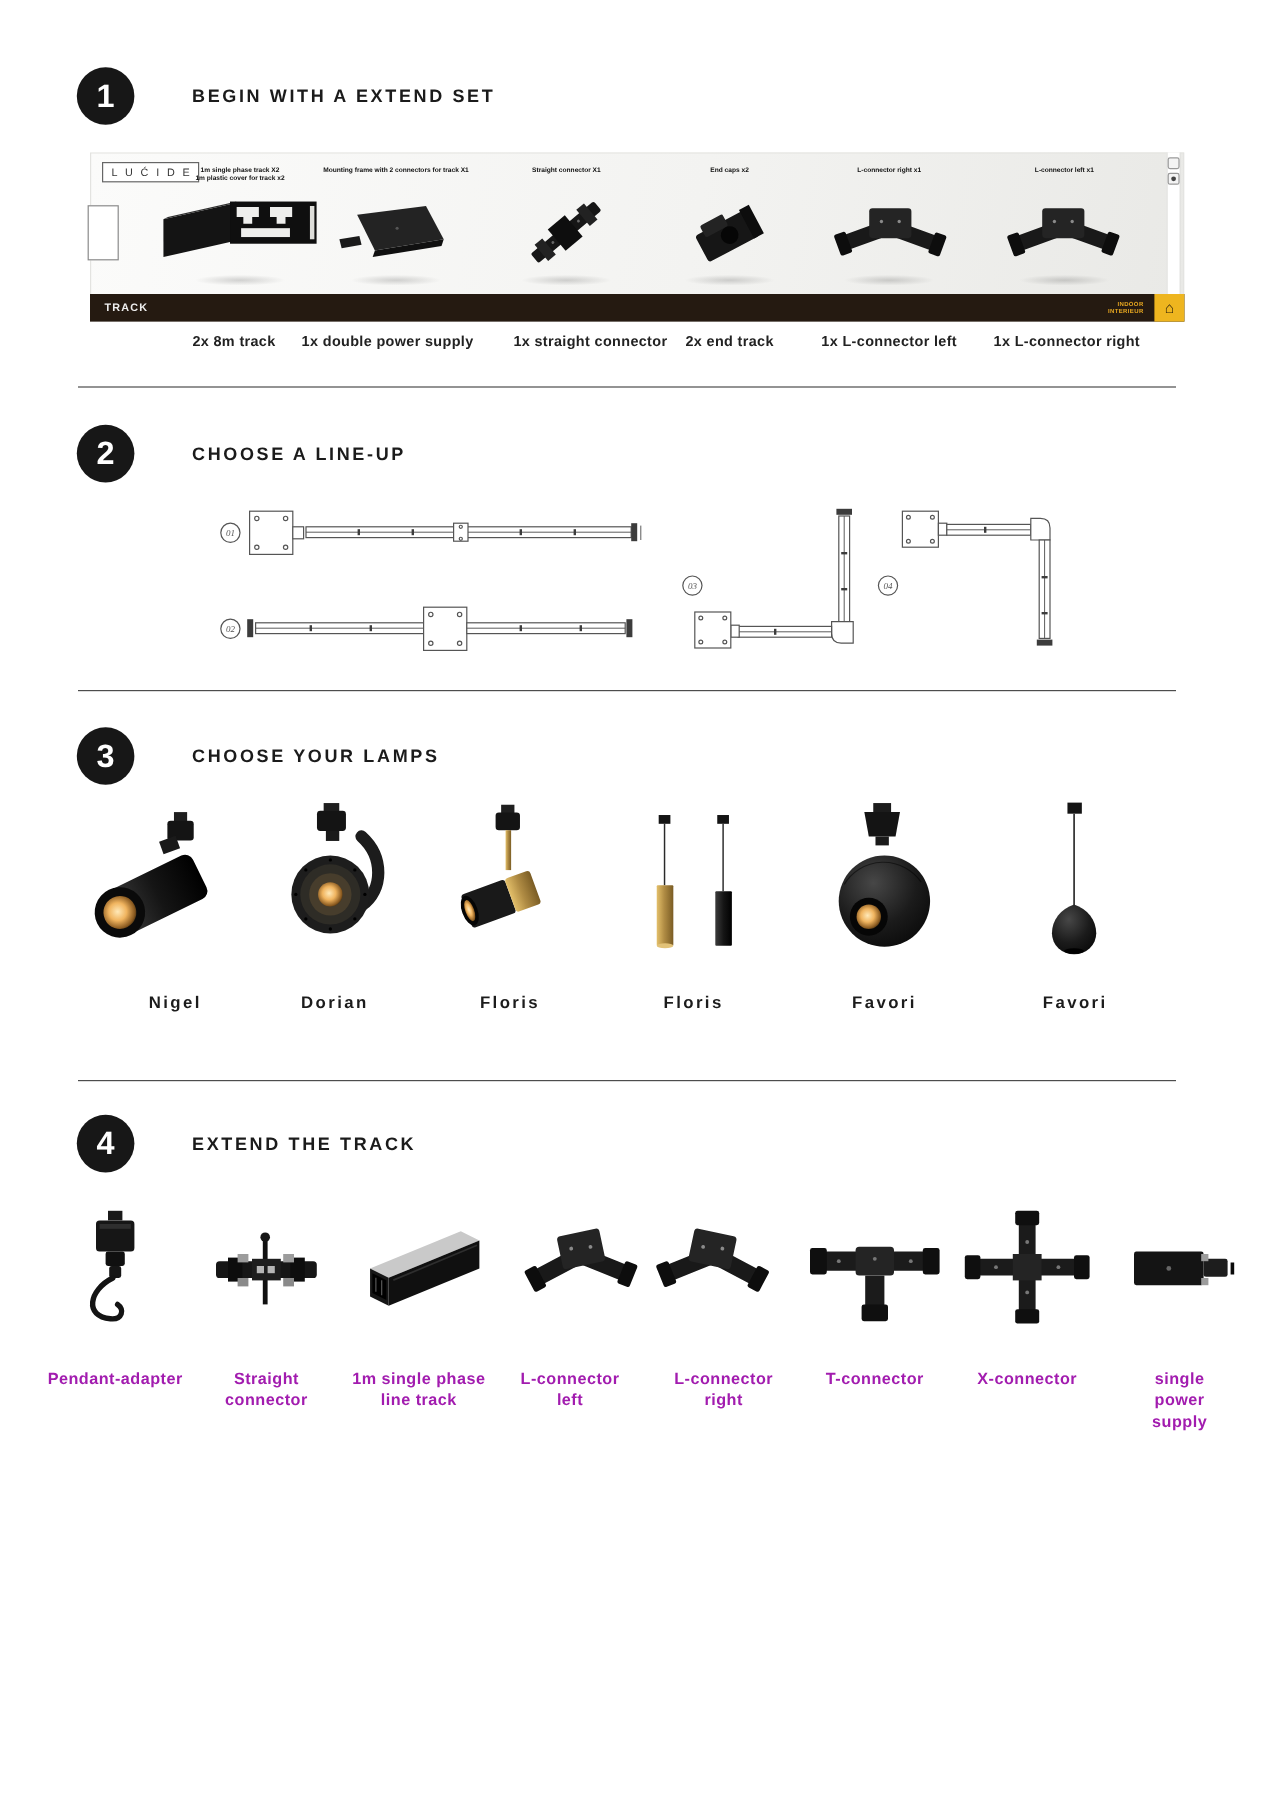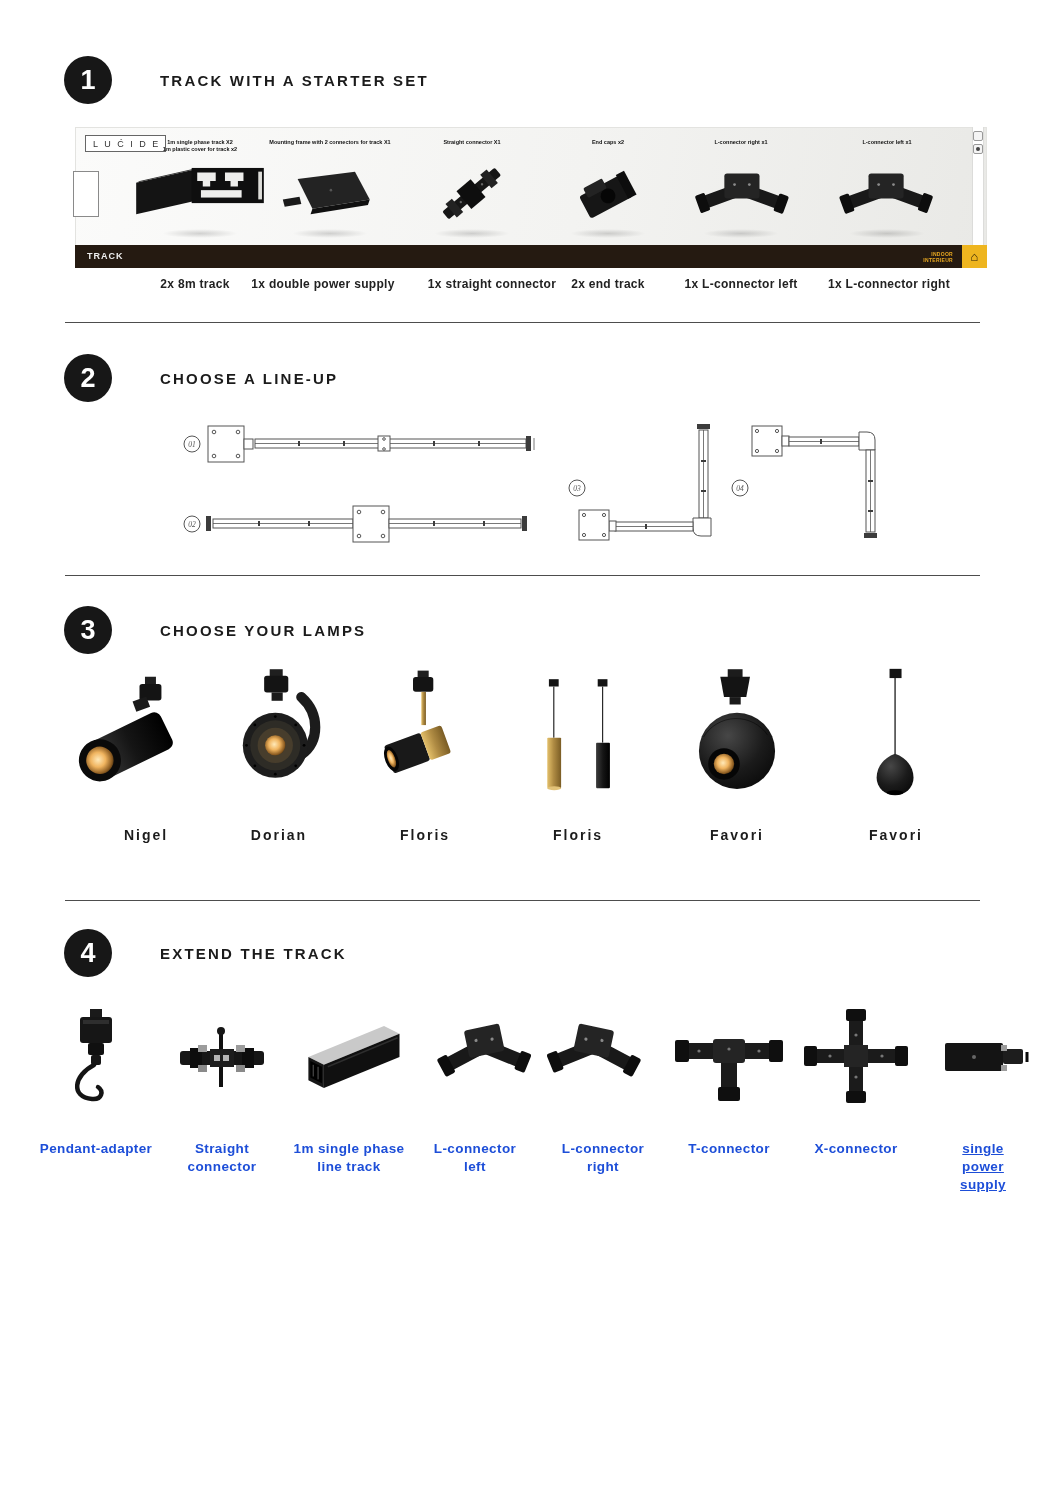--- a/index.html
+++ b/index.html
@@ -45,21 +45,21 @@
     color:#222; letter-spacing:0.3px; text-align:center; white-space:pre-line; }
 
   .lineup { position:absolute; }
 
   .lamp-figure { position:absolute; }
   .lamp-label { position:absolute; transform:translateX(-50%); font-size:14px; font-weight:bold;
     letter-spacing:2px; color:#1c1c1c; text-align:center; }
 
   .ext-figure { position:absolute; }
   .ext-label { position:absolute; transform:translateX(-50%); font-size:13.5px; font-weight:bold;
-    letter-spacing:0.4px; color:#1d4ed8; text-align:center; line-height:1.35; white-space:pre-line; }
+    letter-spacing:0.4px; color:#a21caf; text-align:center; line-height:1.35; white-space:pre-line; }
 
   .tech { stroke:#555; fill:#fff; stroke-width:1; }
   .tech-fill { fill:#3c3c3c; stroke:none; }
   .tech-line { stroke:#555; stroke-width:0.8; }
   .tech-text { font-size:7.5px; font-style:italic; fill:#555; font-family:"Liberation Serif", serif; }
 </style>
 </head>
 <body>
 
 <svg width="0" height="0" style="position:absolute" aria-hidden="true">
@@ -86,21 +86,21 @@
       <stop offset="100%" stop-color="#000000"></stop>
     </linearGradient>
   </defs>
 </svg>
 
 <div class="page">
 
   <div class="step-badge" style="left:64px; top:56px;">
     <span>1</span>
   </div>
-  <div class="step-title" style="left:160px; top:72px;">TRACK WITH A STARTER SET</div>
+  <div class="step-title" style="left:160px; top:72px;">BEGIN WITH A EXTEND SET</div>
 
   <div class="starter-box">
     <div class="lucide-logo">L U Ć I D E</div>
     <div class="box-cutout"></div>
 
     <div class="box-item" style="left:50px;">
       <div class="box-item-label">1m single phase track  X2
 1m plastic cover for track  x2</div>
       <svg viewBox="0 0 150 80" width="140" height="74">
         <polygon points="6,30 68,16 68,50 6,64" fill="#141414"></polygon>
@@ -496,16 +496,16 @@
   <div class="ext-label" style="left:856px; top:1140px;">X-connector</div>
 
   <svg class="ext-figure" style="left:923px; top:1005px;" viewBox="0 0 120 110" width="120" height="110">
     <rect x="22" y="38" width="58" height="28" rx="2" fill="#141414"></rect>
     <circle cx="51" cy="52" r="2" fill="#666"></circle>
     <rect x="80" y="44" width="20" height="15" rx="2" fill="#1d1d1d"></rect>
     <rect x="78" y="40" width="6" height="6" fill="#9c9c9c"></rect>
     <rect x="78" y="60" width="6" height="6" fill="#9c9c9c"></rect>
     <line x1="104" y1="47" x2="104" y2="57" stroke="#0a0a0a" stroke-width="3"></line>
   </svg>
-  <div class="ext-label" style="left:983px; top:1140px;text-decoration:underline;">single power
+  <div class="ext-label" style="left:983px; top:1140px;">single power
 supply</div>
 
 </div>
 
 </body></html>

